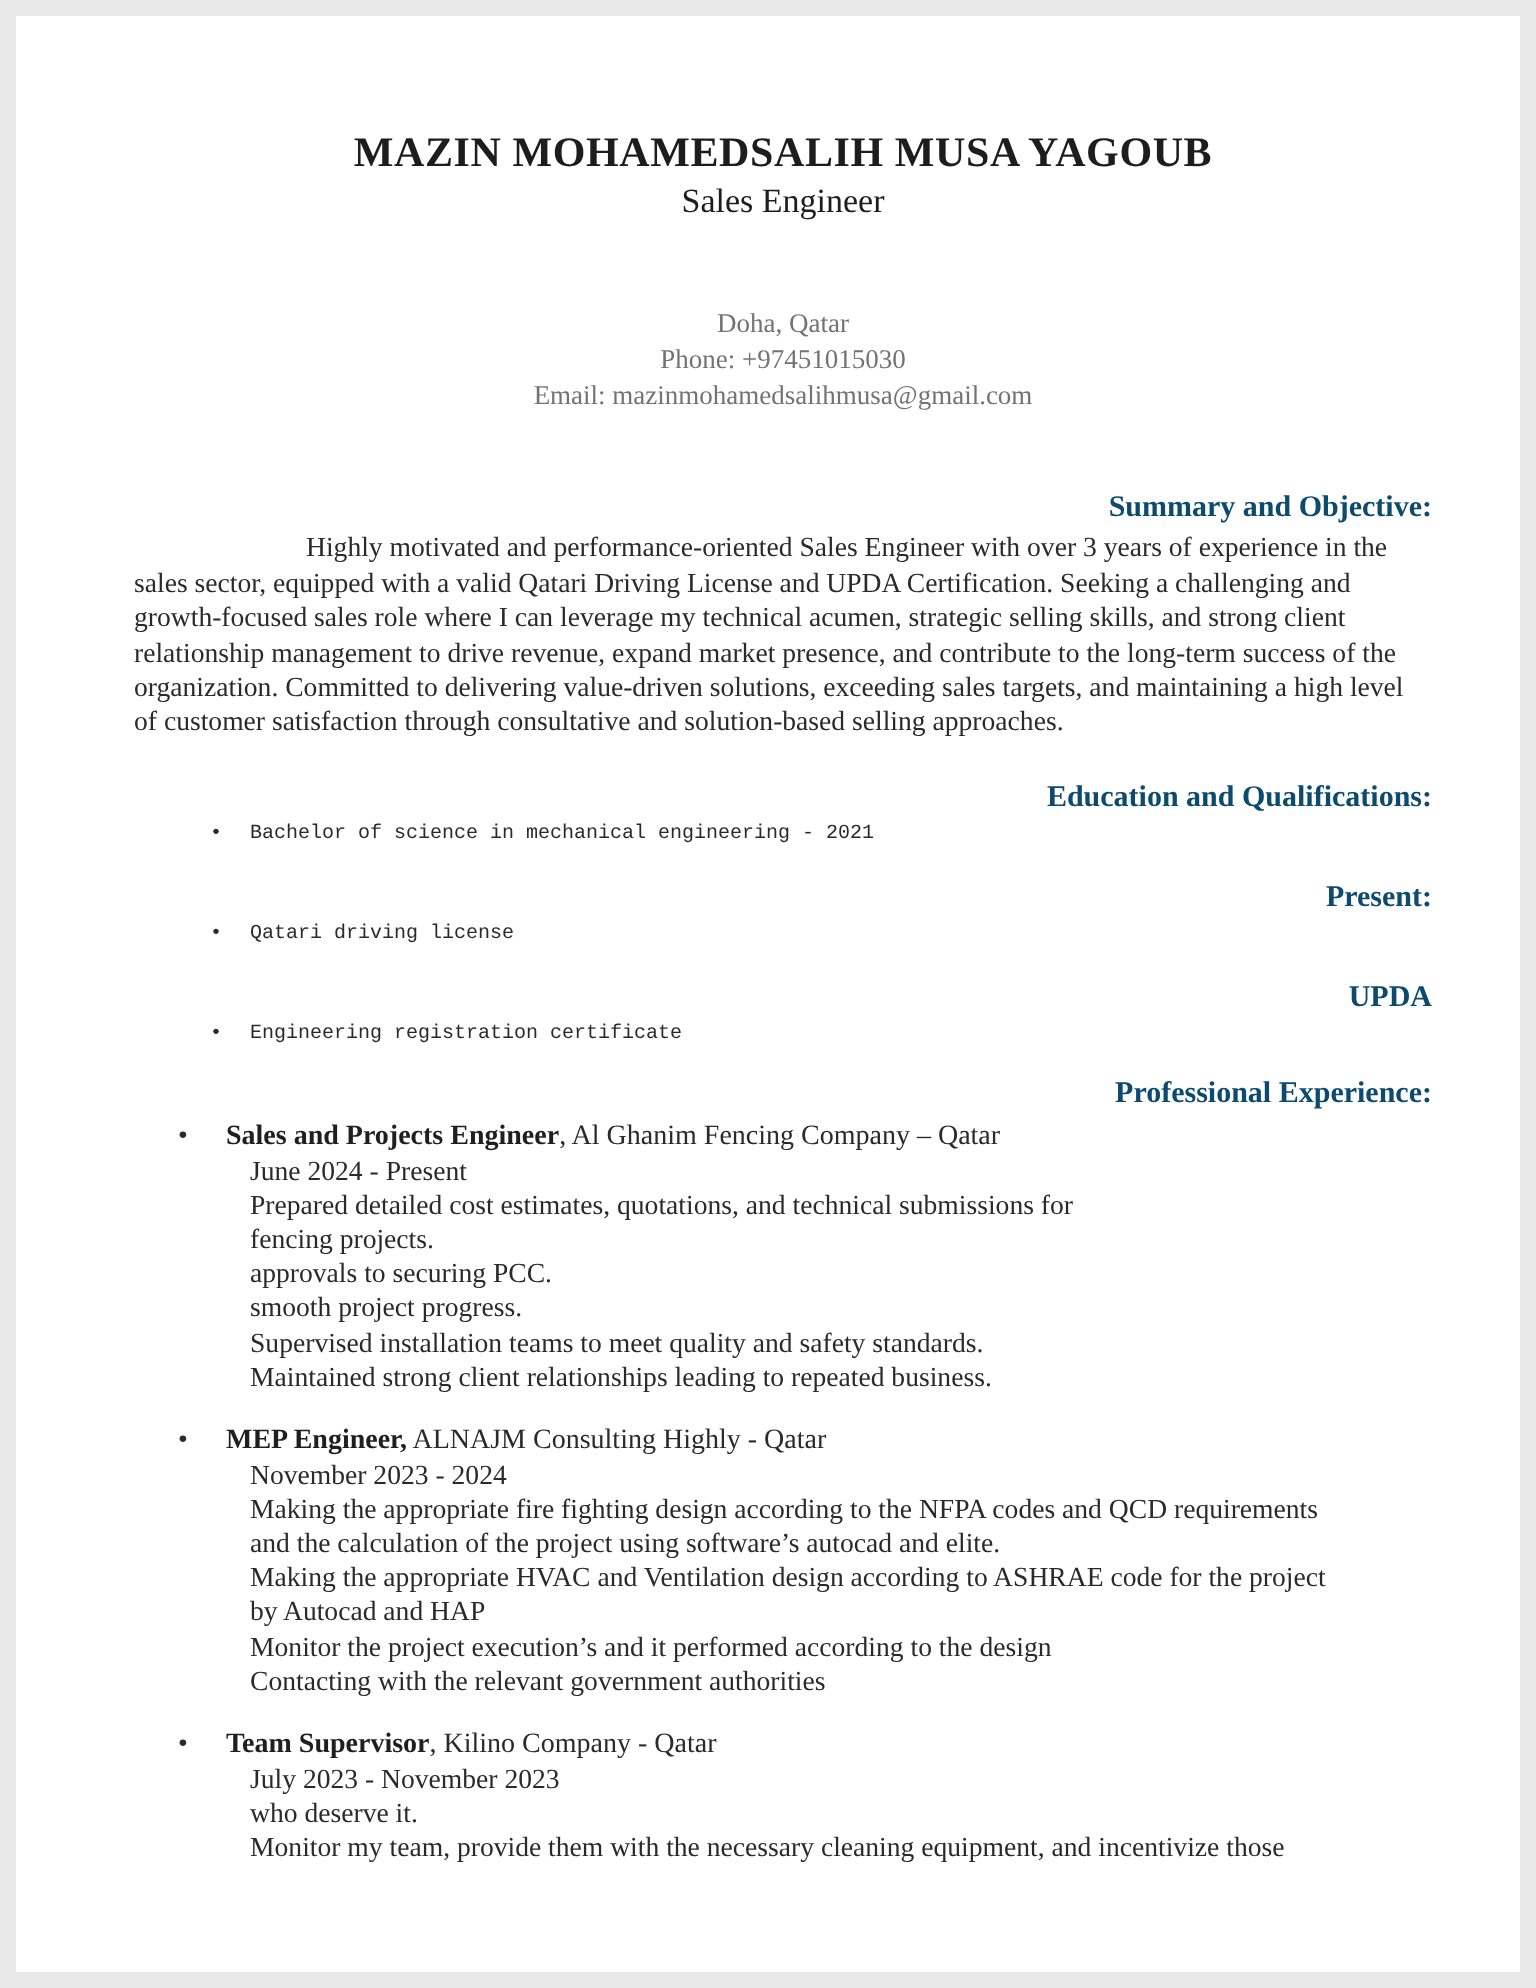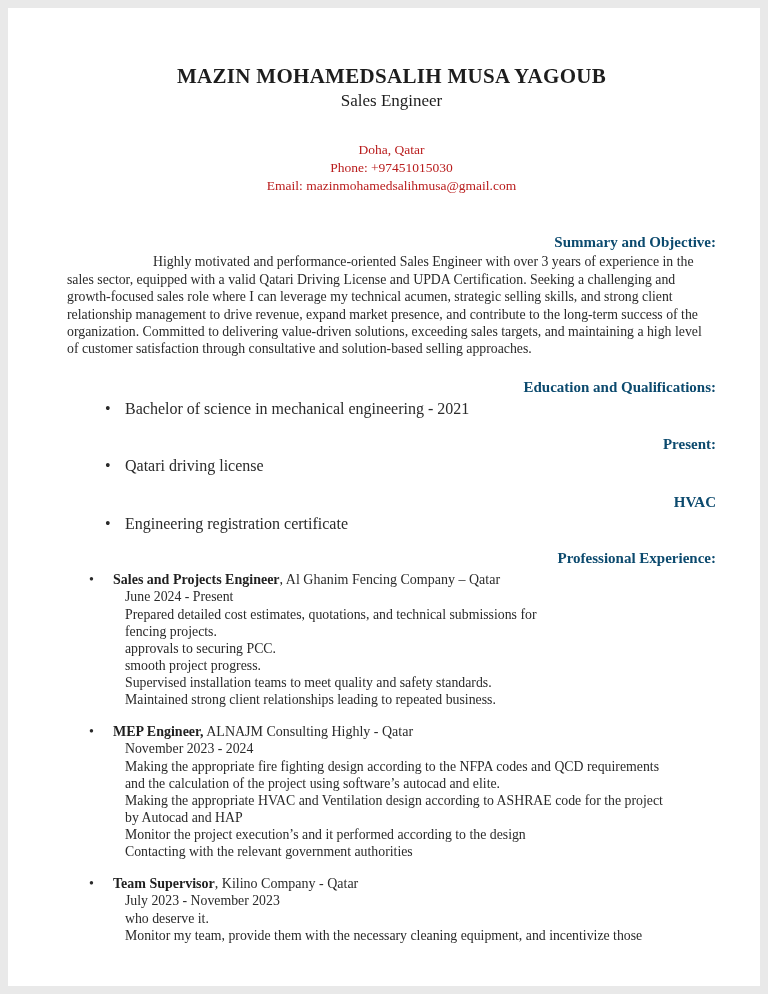--- a/index.html
+++ b/index.html
@@ -27,24 +27,24 @@
   }
   .role {
     text-align: center;
     font-size: 17px;
     font-weight: normal;
     margin-top: 2px;
     color: #1d1d1d;
   }
   .contact {
     text-align: center;
-    margin-top: 30px;
+    margin-top: 42px;
     font-size: 13.5px;
     line-height: 1.32;
-    color: #b91c1c;
+    color: #737373;
   }
   h2.sect {
     font-size: 15px;
     font-weight: bold;
     color: #0c4a6e;
     margin: 0 0 0 13px;
     text-align: right;
   }
   .summary-head { margin-top: 40px !important; }
   .summary-body {
@@ -55,24 +55,25 @@
     color: #2a2a2a;
   }
   .edu-head { margin-top: 21px !important; }
   .lic-head, .upda-head { margin-top: 17px !important; }
   .exp-head { margin-top: 15px !important; }
   ul.sect-list { margin-top: 3px; }
   ul.sect-list li {
     list-style: none;
     position: relative;
     padding-left: 58px;
-    font-size: 16px;
+    font-size: 10px;
     line-height: 1.3;
     color: #2a2a2a;
     white-space: nowrap;
+    font-family: Liberation Mono, monospace;
   }
   ul.sect-list li::before {
     content: "\2022";
     position: absolute;
     left: 38px;
     top: 0;
   }
   .job { margin-top: 4px; }
   .job + .job { margin-top: 15px; }
   .job-head {
@@ -118,21 +119,21 @@
   <h2 class="sect edu-head">Education and Qualifications:</h2>
   <ul class="sect-list">
     <li>Bachelor of science in mechanical engineering - 2021</li>
   </ul>
 
   <h2 class="sect lic-head">Present:</h2>
   <ul class="sect-list">
     <li>Qatari driving license</li>
   </ul>
 
-  <h2 class="sect upda-head">HVAC</h2>
+  <h2 class="sect upda-head">UPDA</h2>
   <ul class="sect-list">
     <li>Engineering registration certificate</li>
   </ul>
 
   <h2 class="sect exp-head">Professional Experience:</h2>
 
   <div class="job">
     <div class="job-head">
       <span class="job-title">Sales and Projects Engineer</span><span>, Al Ghanim Fencing Company – Qatar</span>
     </div>

